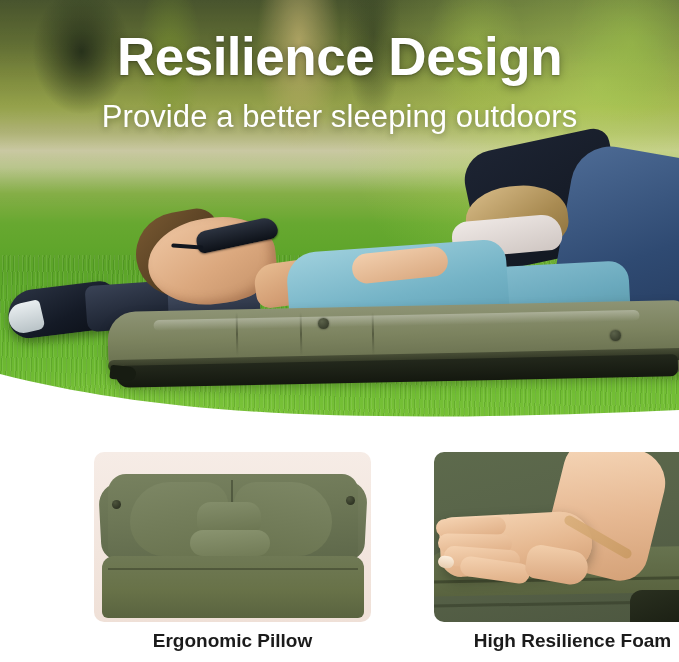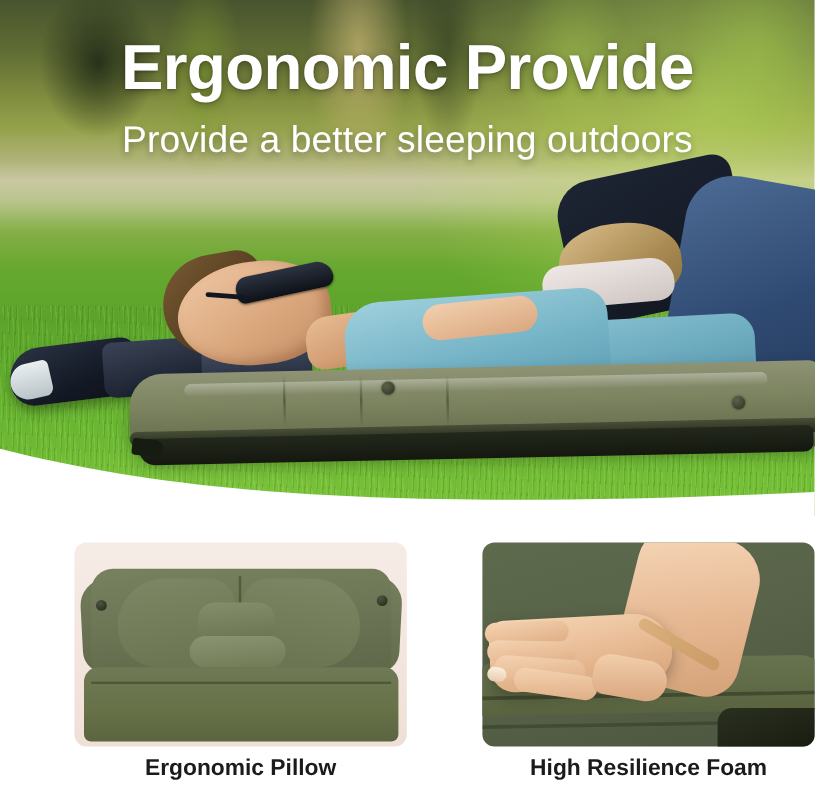--- a/index.html
+++ b/index.html
@@ -144,21 +144,21 @@
     font-size:53px;line-height:1;font-weight:700;color:#ffffff;
     letter-spacing:-.5px;
     text-shadow:0 2px 8px rgba(0,0,0,.35), 0 1px 2px rgba(0,0,0,.25);}
   .subhead{position:absolute;left:0;top:101px;width:679px;text-align:center;
     font-size:31px;line-height:1;font-weight:400;color:#ffffff;
     letter-spacing:.1px;
     text-shadow:0 2px 6px rgba(0,0,0,.30);}
 
   
   .cards{position:absolute;left:0;top:452px;width:679px;height:210px;}
-  .card-wrap{position:absolute;top:0;width:277px;}
+  .card-wrap{position:absolute;top:0;width:277px;margin-left:32px;}
   .card-wrap.left{left:62px;}
   .card-wrap.right{left:402px;}
 
   .card{position:relative;width:277px;height:170px;border-radius:10px;overflow:hidden;}
 
   
   .card.cream{background:linear-gradient(180deg,#f6ece6 0%,#f2e5dd 60%,#efe0d7 100%);}
   .p-top{position:absolute;left:14px;top:22px;width:250px;height:86px;
     background:linear-gradient(175deg,#77815f 0%,#6d7756 45%,#5e684a 100%);
     border-radius:18px 16px 8px 10px;}
@@ -273,21 +273,21 @@
       <div class="mat-base"></div>
       <div class="mat-valve"></div>
       <div class="mat-valve v2"></div>
       <div class="mat-tab"></div>
     </div>
 
     <svg class="swoop" viewBox="0 0 679 70" preserveAspectRatio="none">
       <path d="M0 14 C 150 52, 330 66, 679 50 L679 70 L0 70 Z" fill="#ffffff"></path>
     </svg>
 
-    <div class="headline">Ergonomic Provide</div>
+    <div class="headline">Resilience Design</div>
     <div class="subhead">Provide a better sleeping outdoors</div>
   </div>
 
   <div class="cards">
 
     <div class="card-wrap left">
       <div class="card cream">
         <div class="p-wingL"></div>
         <div class="p-wingR"></div>
         <div class="p-top"></div>

